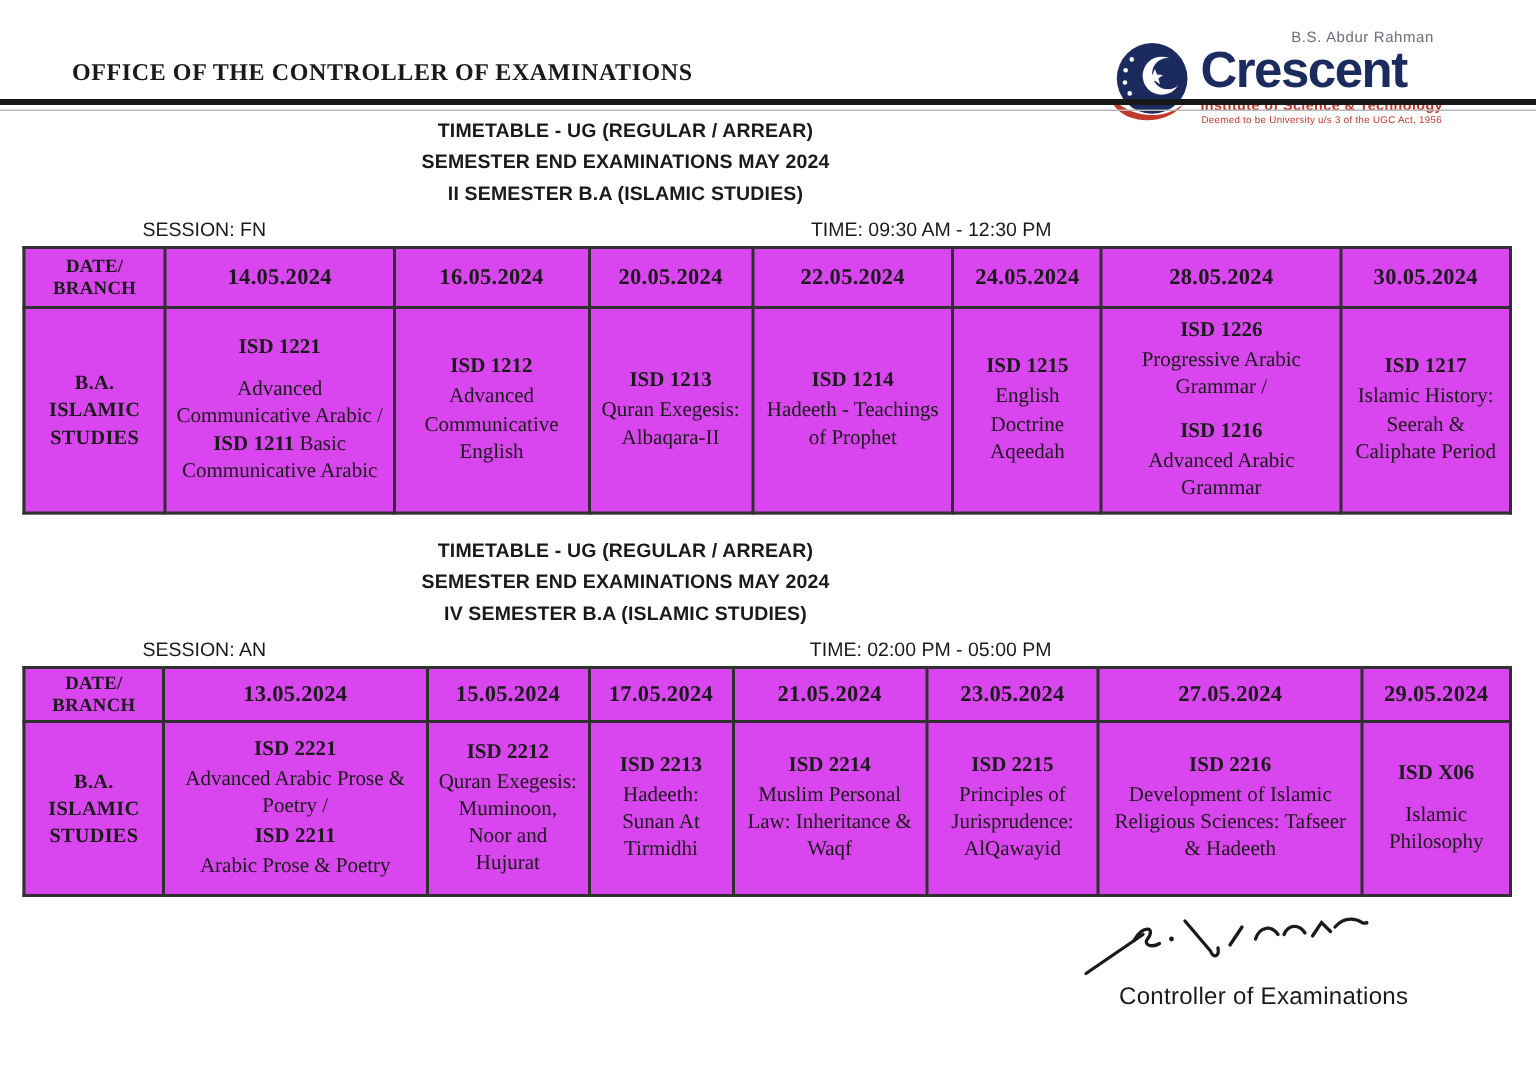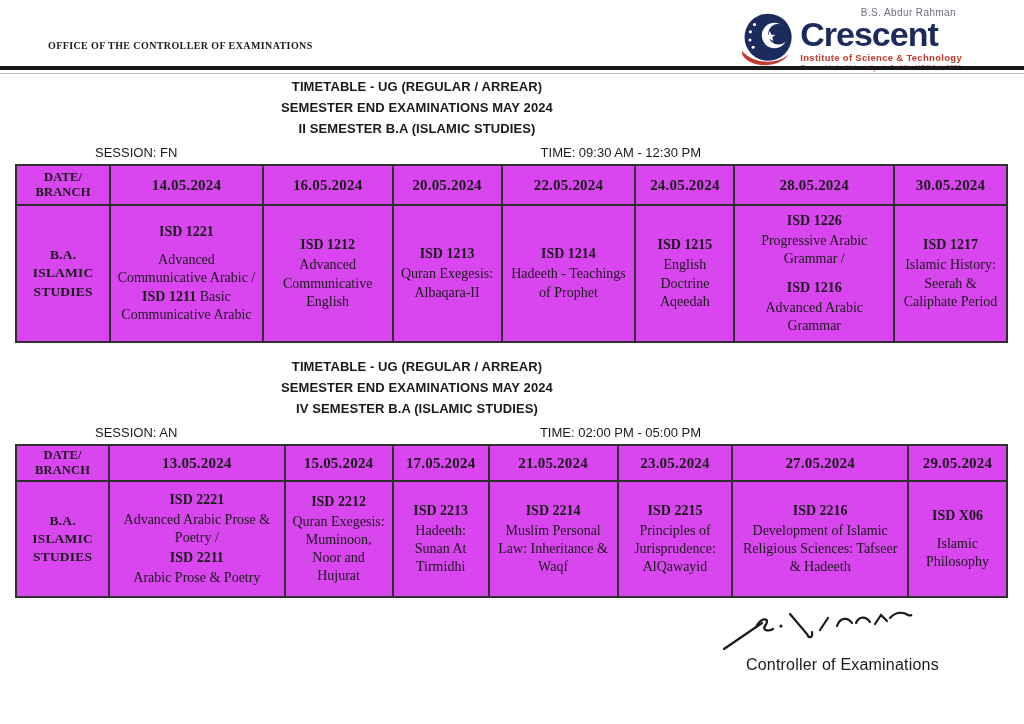--- a/index.html
+++ b/index.html
@@ -7,23 +7,23 @@
     width:1024px;height:724px;background:#ffffff;
     font-family:"Liberation Serif",serif;color:#1a1a1a;
     position:relative;overflow:hidden;
   }
   .page{position:absolute;inset:0;background:#fff;}
 
   
   .office-title{
     position:absolute;left:48px;top:40px;
     font-family:"Liberation Serif",serif;font-weight:bold;
-    font-size:10px;letter-spacing:.4px;white-space:nowrap;
-  }
-  .logo{position:absolute;top:8px;right:62px;display:flex;align-items:center;}
+    font-size:16px;letter-spacing:.4px;white-space:nowrap;
+  }
+  .logo{position:absolute;top:21px;right:62px;display:flex;align-items:flex-end;}
   .emblem{width:58px;height:58px;margin-right:2px;flex:0 0 auto;}
   .logo-text{display:flex;flex-direction:column;line-height:1;}
   .logo-top{
     font-family:"Liberation Sans",sans-serif;font-size:10px;color:#6b6f7a;
     text-align:right;padding-right:6px;margin-bottom:1px;letter-spacing:.4px;
   }
   .logo-brand{
     font-family:"Liberation Sans",sans-serif;font-weight:bold;font-size:34px;
     letter-spacing:-1px;margin-top:-2px;
   }

